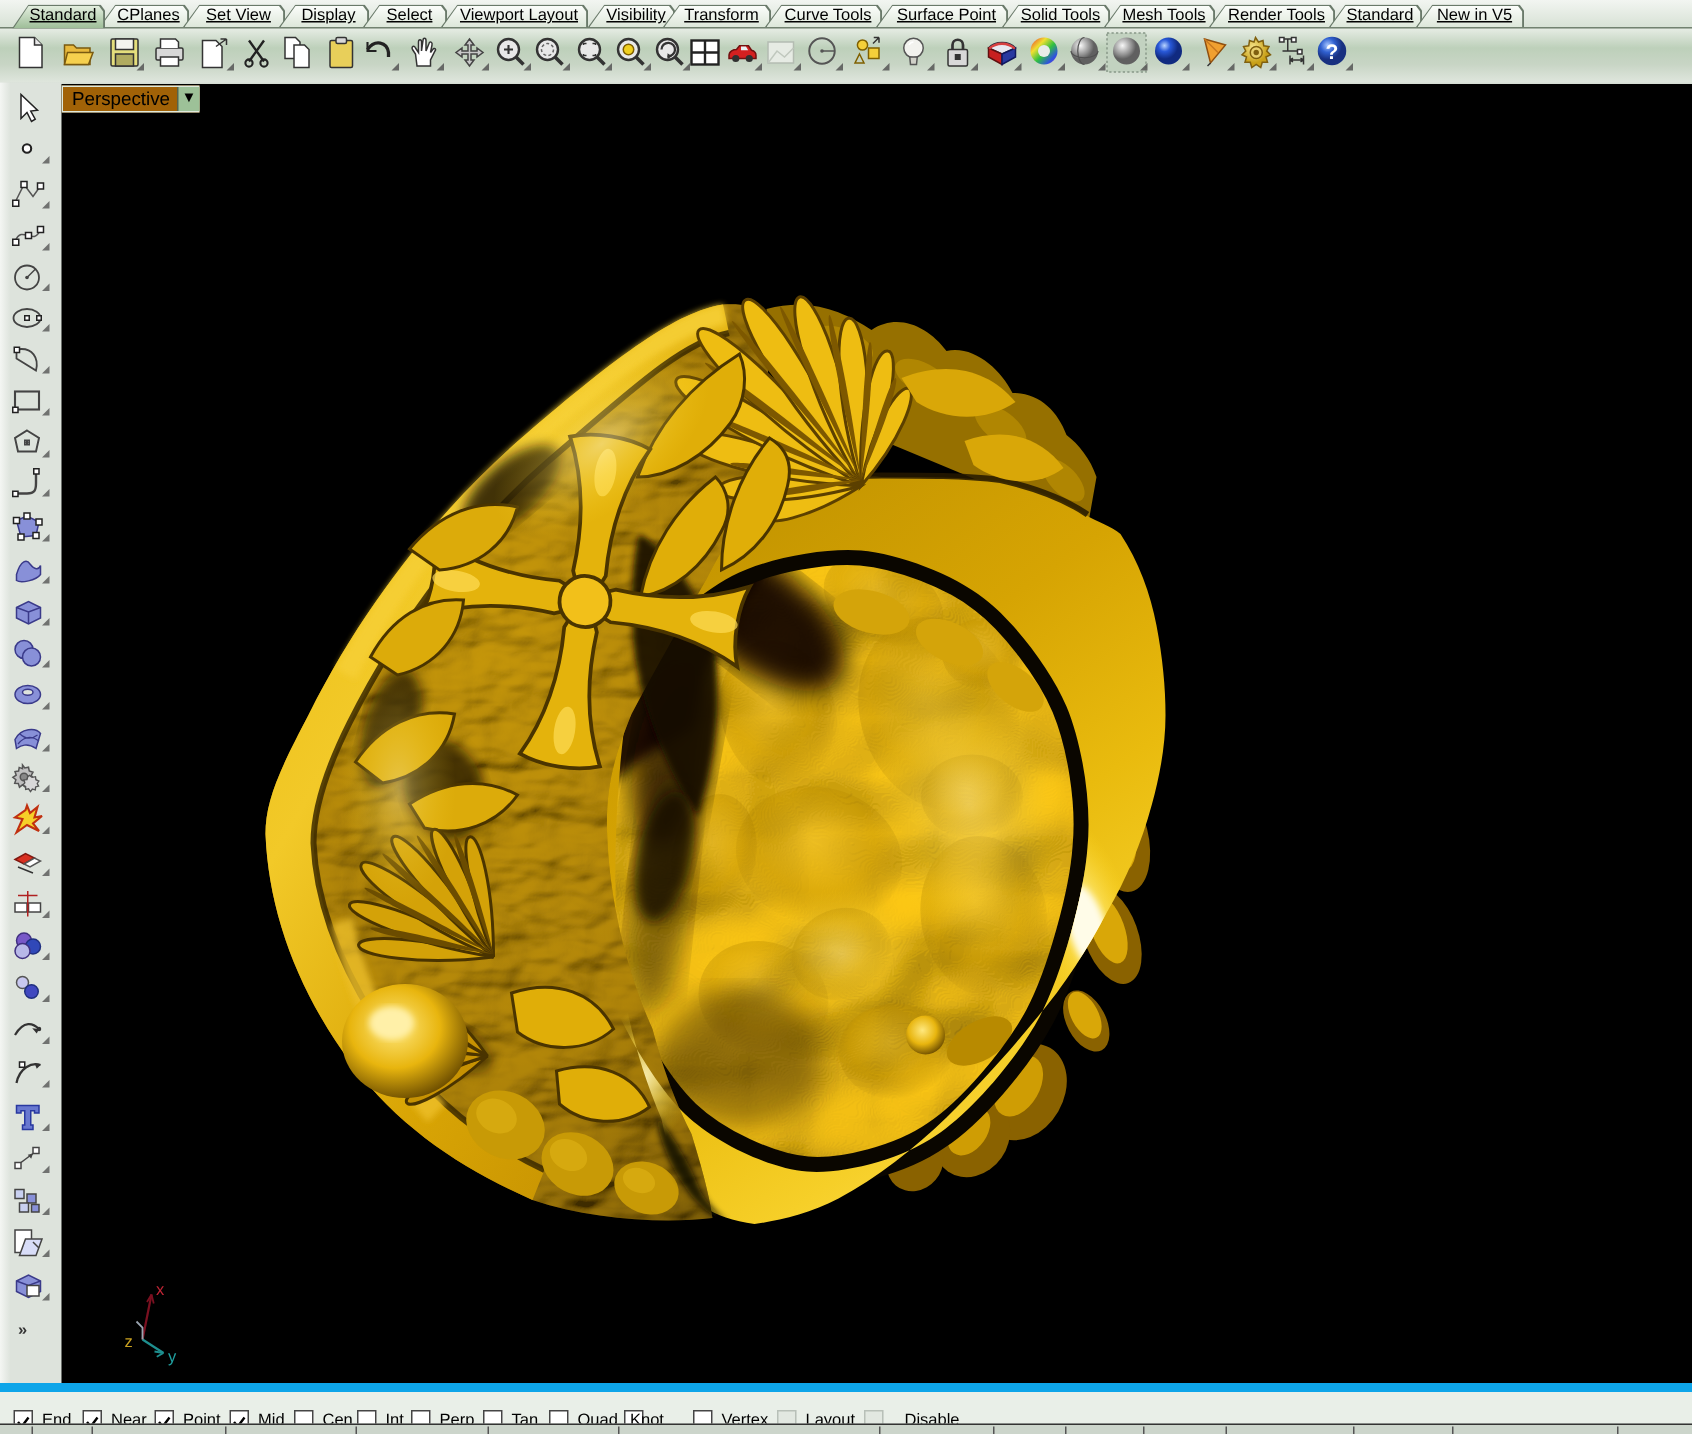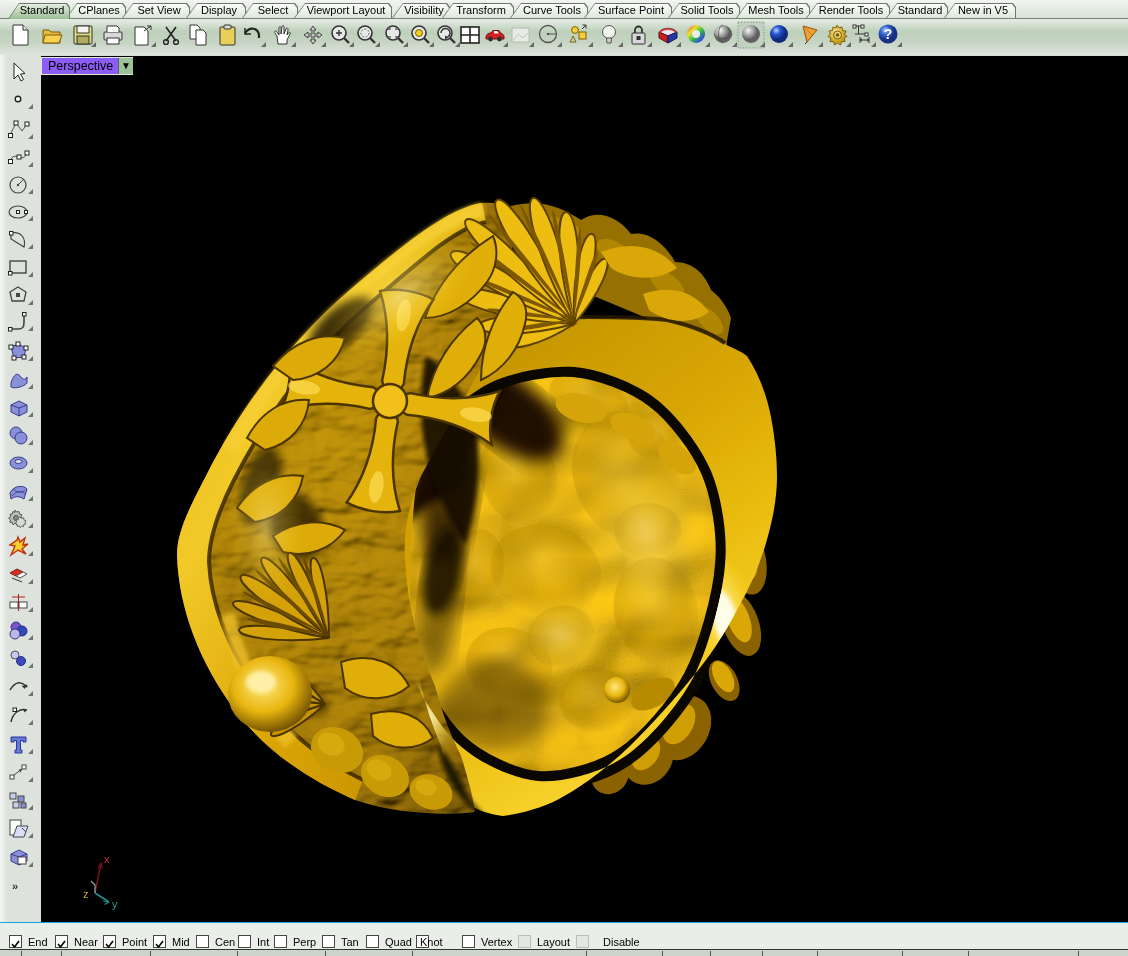--- a/index.html
+++ b/index.html
@@ -7,36 +7,36 @@
 #tabbar{position:absolute;left:0;top:0;width:1128px;height:18px;
  background:linear-gradient(#f2f5f1,#d8e2d6);}
 .tab.sel{height:16px;z-index:5;}
 .tab{position:absolute;top:3px;height:15px;}
 .tabo{position:absolute;left:0;top:0;width:100%;height:100%;background:#6a7a6a;
  clip-path:polygon(11px 0,calc(100% - 3px) 0,100% 4px,100% 100%,0 100%);}
 .tabi{position:absolute;left:1px;top:1px;right:1px;bottom:0;
  background:linear-gradient(#fbfdfa,#dde7da);
  clip-path:polygon(10px 0,calc(100% - 3px) 0,100% 4px,100% 100%,0 100%);}
 .tab span{position:absolute;left:6px;right:0;top:1px;text-align:center;
- font-size:11px;color:#000;z-index:3;}
+ font-size:11px;color:#000;z-index:3;text-decoration:underline;}
 .tab.sel .tabi{background:linear-gradient(#e3eedf,#9dbd97);}
 #toolbar{position:absolute;left:0;top:18px;width:1128px;height:37px;
  background:linear-gradient(180deg,#e6ece4 0px,#bdd0ba 13px,#c8d5c5 24px,#dfe6dd 36px);
  border-top:1px solid #728270;box-sizing:border-box;}
 #sidebar{position:absolute;left:0;top:55px;width:41px;height:867px;
  background:linear-gradient(90deg,#f4f6f3,#dde3dc 7px,#dde3dc);}
 #viewport{position:absolute;left:41px;top:56px;width:1087px;height:866px;
  background:#000;overflow:hidden;}
 #vplabel{position:absolute;left:0px;top:1px;width:92px;height:18px;
- background:#8b5cf6;border:1px solid #dfe9dd;
+ background:#a16207;border:1px solid #dfe9dd;
  font-size:12.5px;color:#000;padding-left:6px;line-height:17px;box-sizing:border-box;}
 #vpdrop{position:absolute;left:77px;top:2px;width:14px;height:16px;background:#9dc198;
  border-left:1px solid #54644f;font-size:10px;color:#000;text-align:center;line-height:16px;}
 #osnap{position:absolute;left:0;top:922px;width:1128px;height:27px;
- background:#e9efe8;border-top:1px solid #0ea5e9;}
+ background:#e9efe8;border-top:6px solid #0ea5e9;}
 .cb{position:absolute;top:12px;width:13px;height:13px;background:#fff;
  border:1px solid #454545;box-sizing:border-box;}
 .cb.gray{border-color:#b8c0b8;background:#e2e8e1;}
 .cblab{position:absolute;top:13px;font-size:11px;color:#000;}
 #statusbar{position:absolute;left:0;top:949px;width:1128px;height:7px;
  background:#ccd5cb;border-top:1px solid #333;box-sizing:border-box;}
 .sdiv{position:absolute;top:1px;width:1px;height:6px;background:#555;}
 </style>
 </head>
 <body>

